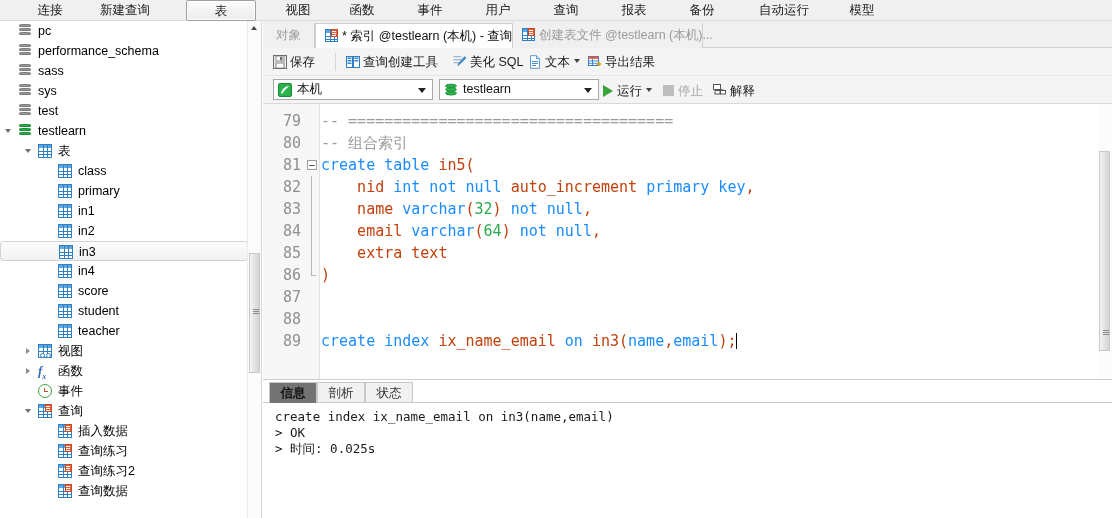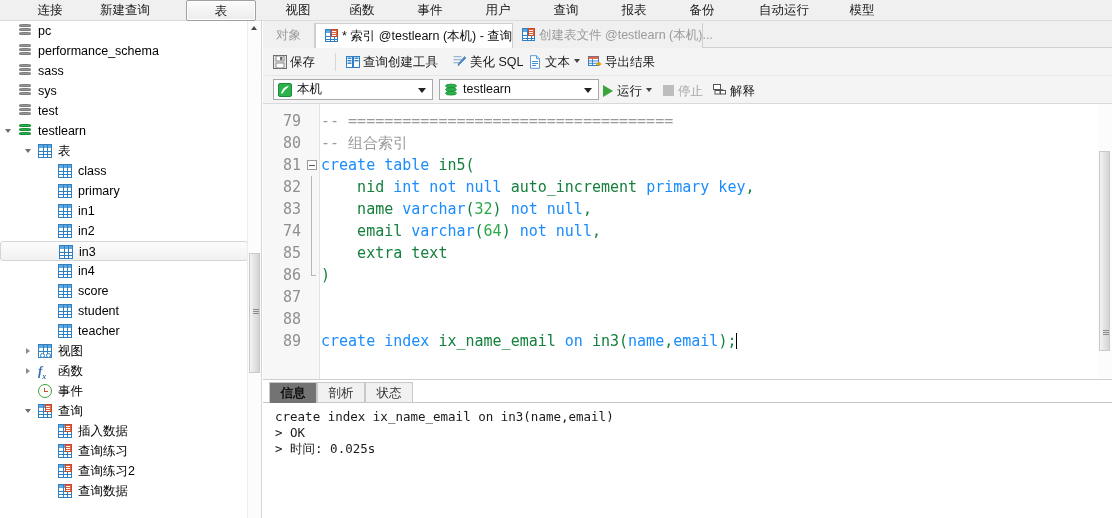--- a/index.html
+++ b/index.html
@@ -392,21 +392,21 @@
     font-size: 15px;
   }
   .ctext {
     position: absolute;
     left: 58px;
     color: #222;
   }
   .kw { color: #1a8cff; }
   .num { color: #2aa84a; }
   .cmt { color: #9a9a9a; }
-  .id { color: #15803d; }
+  .id { color: #c2410c; }
   .fold-box {
     position: absolute;
     left: 44px; top: 5px;
     width: 10px; height: 10px;
     border: 1px solid #9b9b9b;
     background: #fff;
     box-sizing: border-box;
   }
   .fold-box s {
     position: absolute; left: 1px; top: 3.5px;
@@ -855,21 +855,21 @@
 
     <div class="editor">
       <div class="gutter"></div>
       <div class="fold-col"></div>
       <div class="code-rows" id="code-rows">
           <div class="crow"><span class="lineno">79</span><span class="ctext"><span class="cmt">-- ====================================</span></span></div>
           <div class="crow"><span class="lineno">80</span><span class="ctext"><span class="cmt">-- 组合索引</span></span></div>
           <div class="crow"><span class="lineno">81</span><span class="ctext"><span class="kw">create table </span><span class="id">in5(</span></span></div>
           <div class="crow"><span class="lineno">82</span><span class="ctext"><span class="id">    nid </span><span class="kw">int not null </span><span class="id">auto_increment </span><span class="kw">primary key</span><span class="id">,</span></span></div>
           <div class="crow"><span class="lineno">83</span><span class="ctext"><span class="id">    name </span><span class="kw">varchar</span><span class="id">(</span><span class="num">32</span><span class="id">) </span><span class="kw">not null</span><span class="id">,</span></span></div>
-          <div class="crow"><span class="lineno">74</span><span class="ctext"><span class="id">    email </span><span class="kw">varchar</span><span class="id">(</span><span class="num">64</span><span class="id">) </span><span class="kw">not null</span><span class="id">,</span></span></div>
+          <div class="crow"><span class="lineno">84</span><span class="ctext"><span class="id">    email </span><span class="kw">varchar</span><span class="id">(</span><span class="num">64</span><span class="id">) </span><span class="kw">not null</span><span class="id">,</span></span></div>
           <div class="crow"><span class="lineno">85</span><span class="ctext"><span class="id">    extra text</span></span></div>
           <div class="crow"><span class="lineno">86</span><span class="ctext"><span class="id">)</span></span></div>
           <div class="crow"><span class="lineno">87</span><span class="ctext"></span></div>
           <div class="crow"><span class="lineno">88</span></div>
           <div class="crow"><span class="lineno">89</span><span class="ctext"><span class="kw">create index </span><span class="id">ix_name_email </span><span class="kw">on </span><span class="id">in3(</span><span class="kw">name</span><span class="id">,</span><span class="kw">email</span><span class="id">);</span><span class="caret"></span></span></div>
         </div>
       <div class="ed-sb">
         <div class="sb-thumb" style="top:47px;height:200px;">
           <div class="sb-grip" style="top:178px;">
             <s style="top:0"></s>

